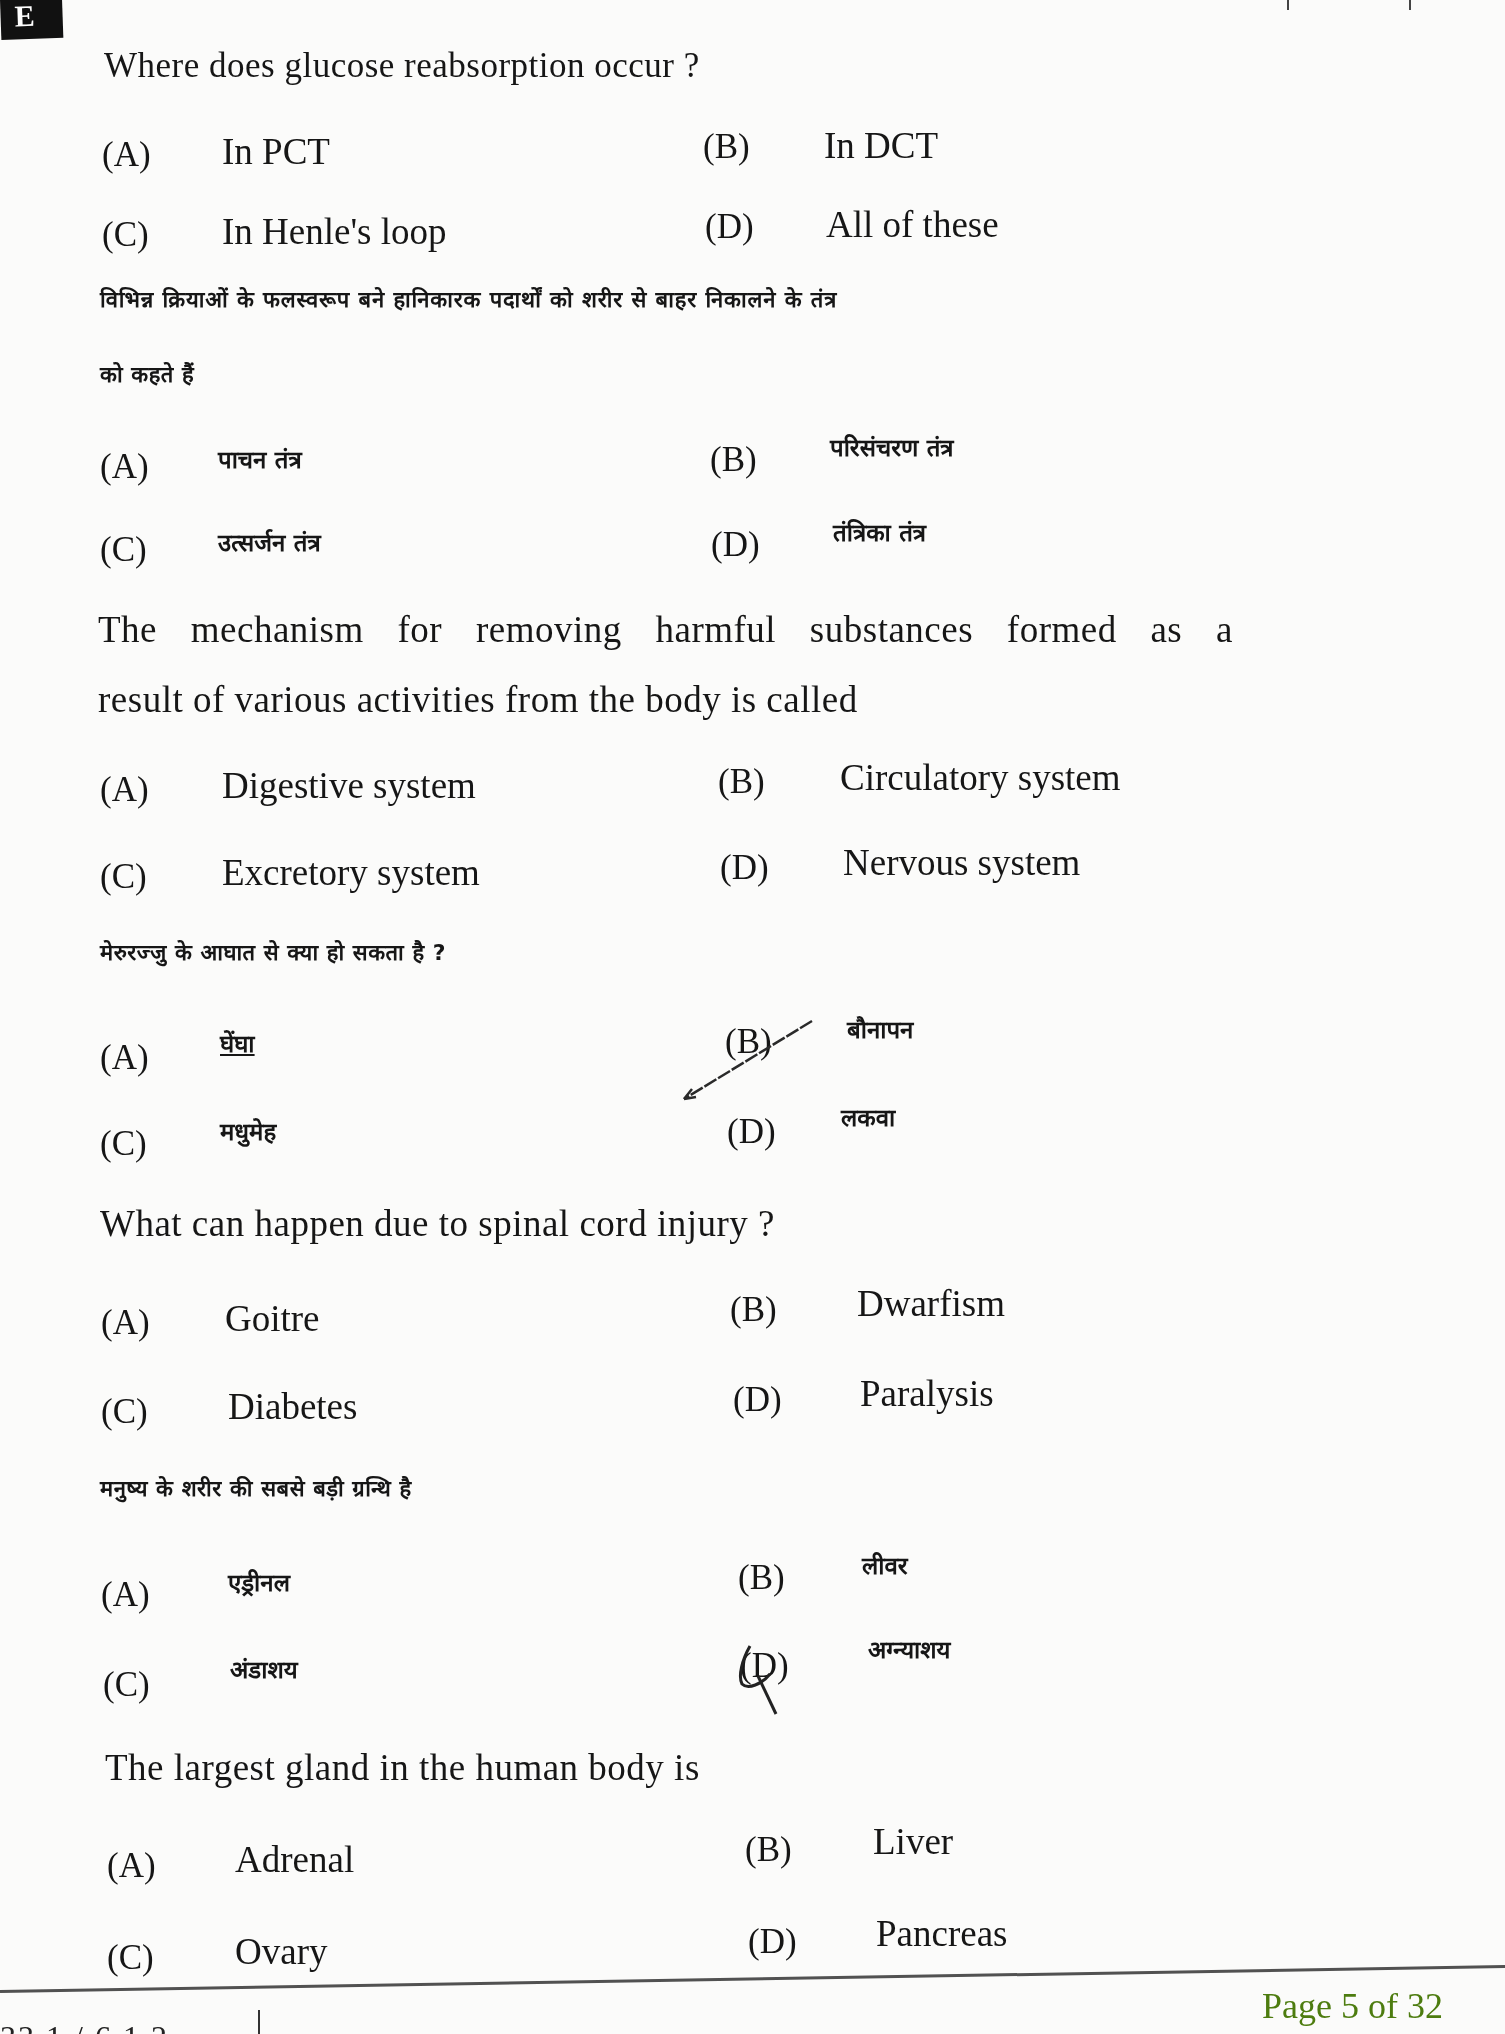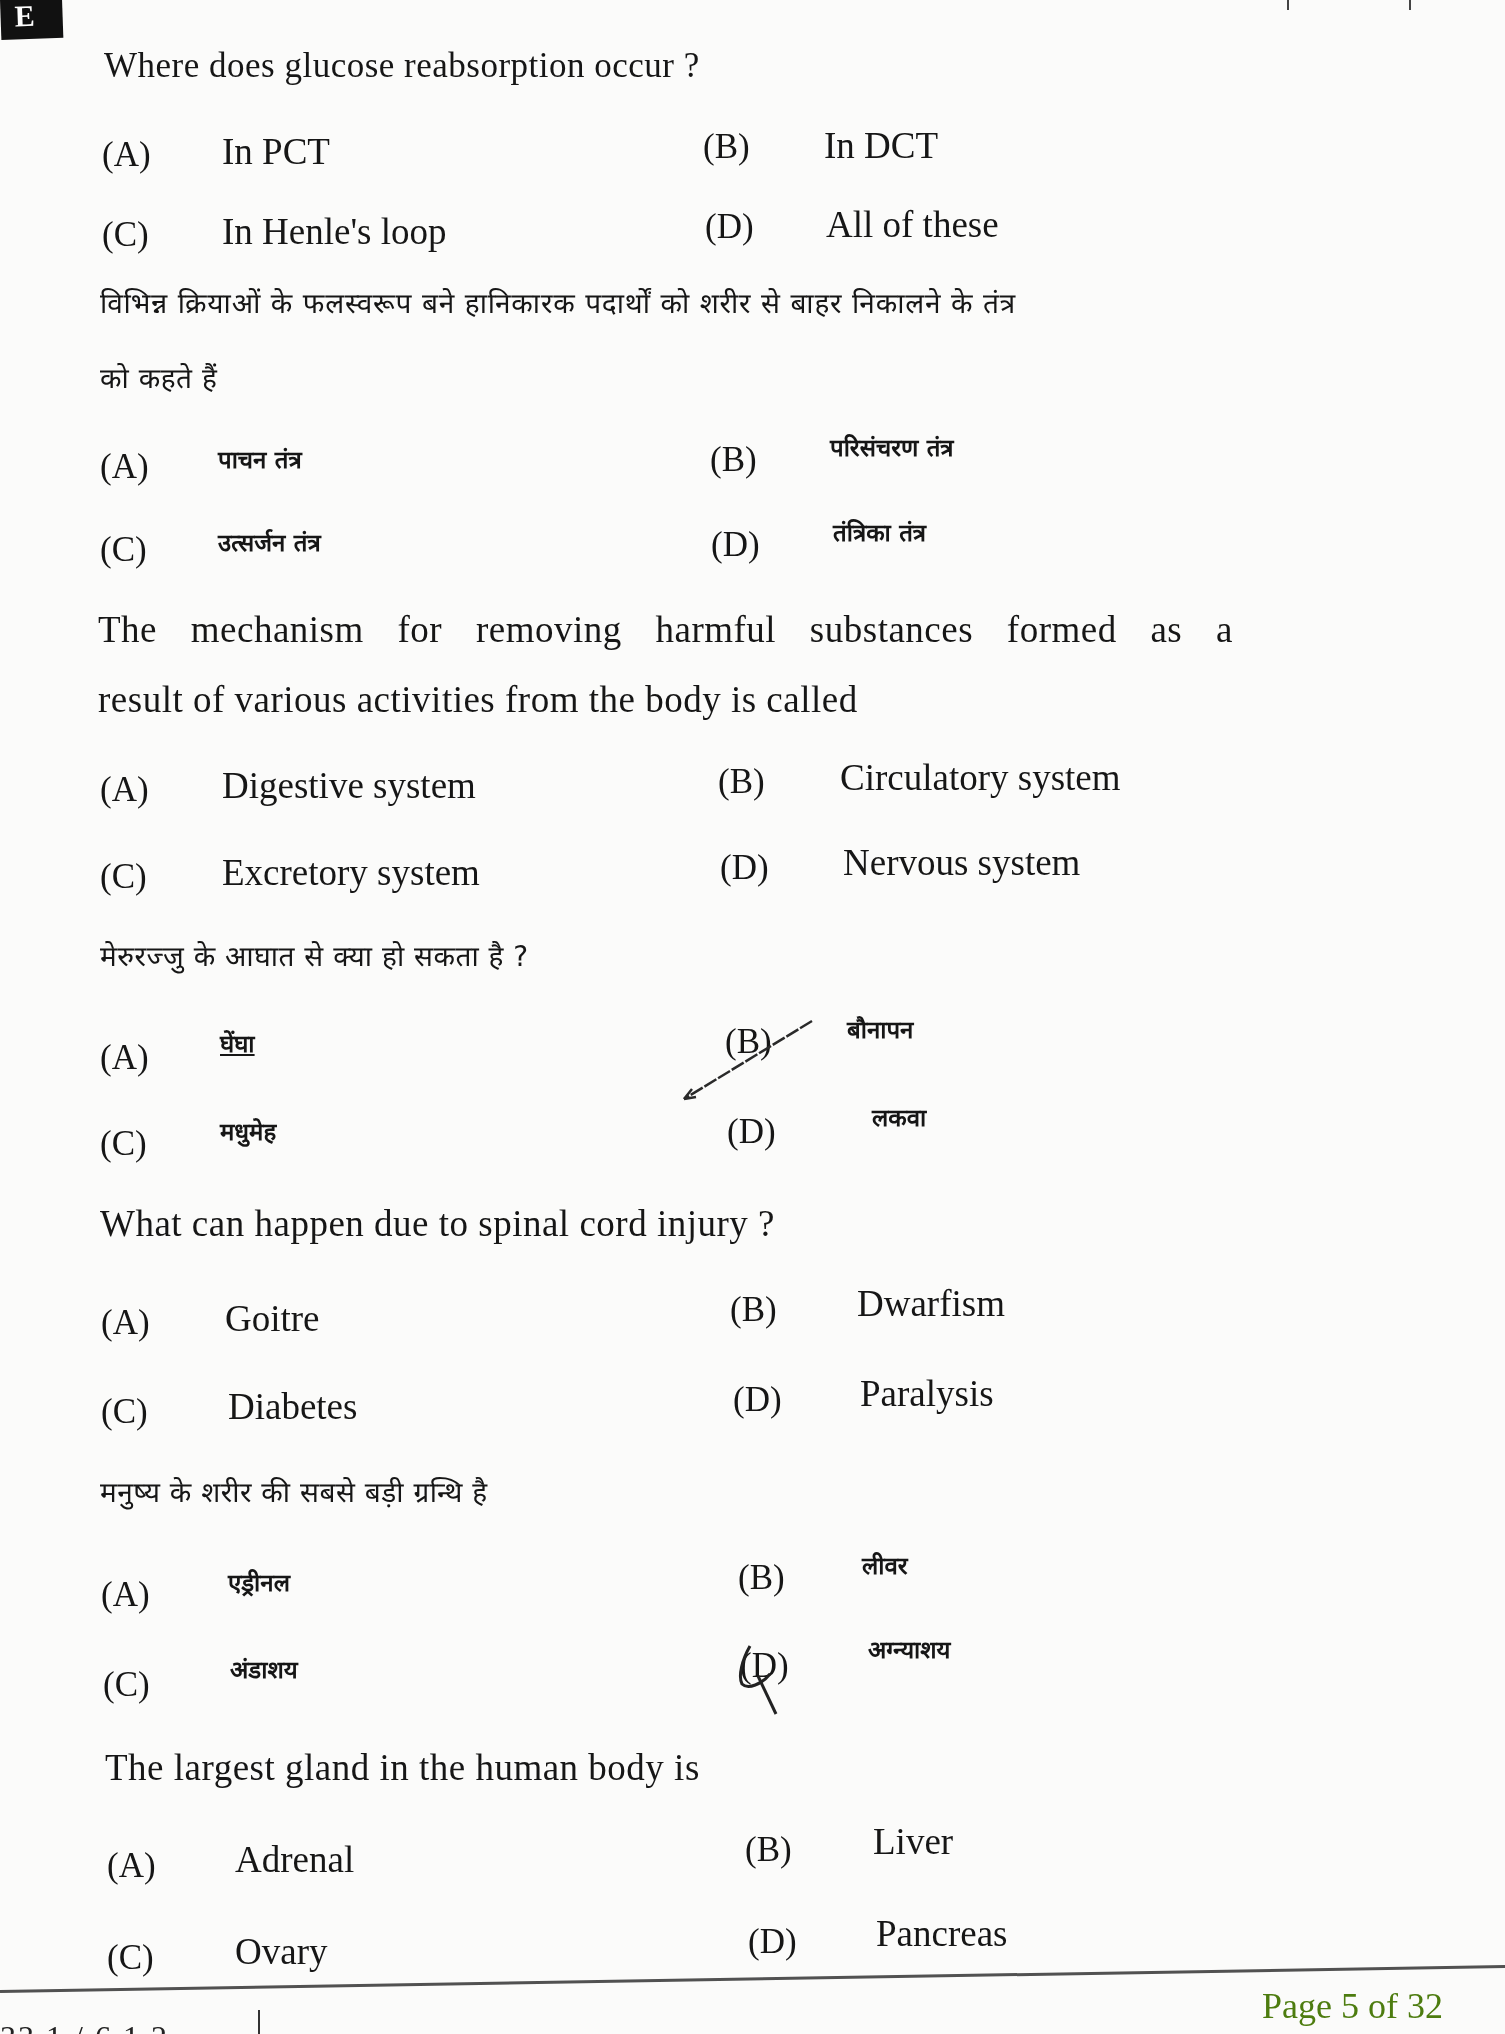--- a/index.html
+++ b/index.html
@@ -19,21 +19,21 @@
     position:absolute; left:1287px; top:-12px; width:120px; height:22px;
     border-left:2px solid #444; border-right:2px solid #444;
     font-family:"Liberation Sans", sans-serif; font-weight:bold;
     font-size:22px; line-height:8px; text-align:center; color:#222;
     overflow:hidden;
   }
   .q {
     font-family:"Liberation Serif", serif; font-size:37px; letter-spacing:0.5px;
     transform-origin:0 50%;
   }
-  .q-hi { font-family:"DejaVu Sans", sans-serif; font-weight:normal; font-size:28px; }
+  .q-hi { font-family:"DejaVu Sans", sans-serif; font-weight:bold; font-size:22px; }
   .opt-label { font-family:"Liberation Serif", serif; font-size:35px; }
   .opt-text { font-family:"Liberation Serif", serif; font-size:37px; }
   .opt-text.hi { font-family:"DejaVu Sans", sans-serif; font-weight:bold; font-size:24px; }
   .justify-line {
     display:flex; justify-content:space-between;
   }
   .footer-line {
     position:absolute; left:0; top:1990px; width:1520px; height:3px;
     background:#333; transform:rotate(-0.95deg); transform-origin:0 0;
     opacity:0.85;
@@ -99,21 +99,21 @@
 
 <div>
   <div class="abs q q-hi" style="left:100px; top:936px;">मेरुरज्जु के आघात से क्या हो सकता है ?</div>
   <div class="abs opt-label" style="left:100px; top:1038px;">(A)</div>
   <div class="abs opt-text hi" style="left:220px; top:1026px;text-decoration:underline;">घेंघा</div>
   <div class="abs opt-label" style="left:725px; top:1022px;">(B)</div>
   <div class="abs opt-text hi" style="left:847px; top:1012px;">बौनापन</div>
   <div class="abs opt-label" style="left:100px; top:1124px;">(C)</div>
   <div class="abs opt-text hi" style="left:220px; top:1114px;">मधुमेह</div>
   <div class="abs opt-label" style="left:727px; top:1112px;">(D)</div>
-  <div class="abs opt-text hi" style="left:872px; top:1100px;">लकवा</div>
+  <div class="abs opt-text hi" style="left:841px; top:1100px;">लकवा</div>
   <svg class="mark" style="left:680px; top:1015px;" width="140" height="80">
     <path d="M132 6 L4 84" stroke="#2a2a2a" stroke-width="2.5" fill="none" stroke-dasharray="14 2"></path>
     <path d="M4 84 L12 74 M4 84 L16 82" stroke="#2a2a2a" stroke-width="2.5" fill="none"></path>
   </svg>
 </div>
 
 <div>
   <div class="abs q" style="left:100px; top:1202px;">What can happen due to spinal cord injury ?</div>
   <div class="abs opt-label" style="left:101px; top:1303px;">(A)</div>
   <div class="abs opt-text" style="left:225px; top:1297px;">Goitre</div>

